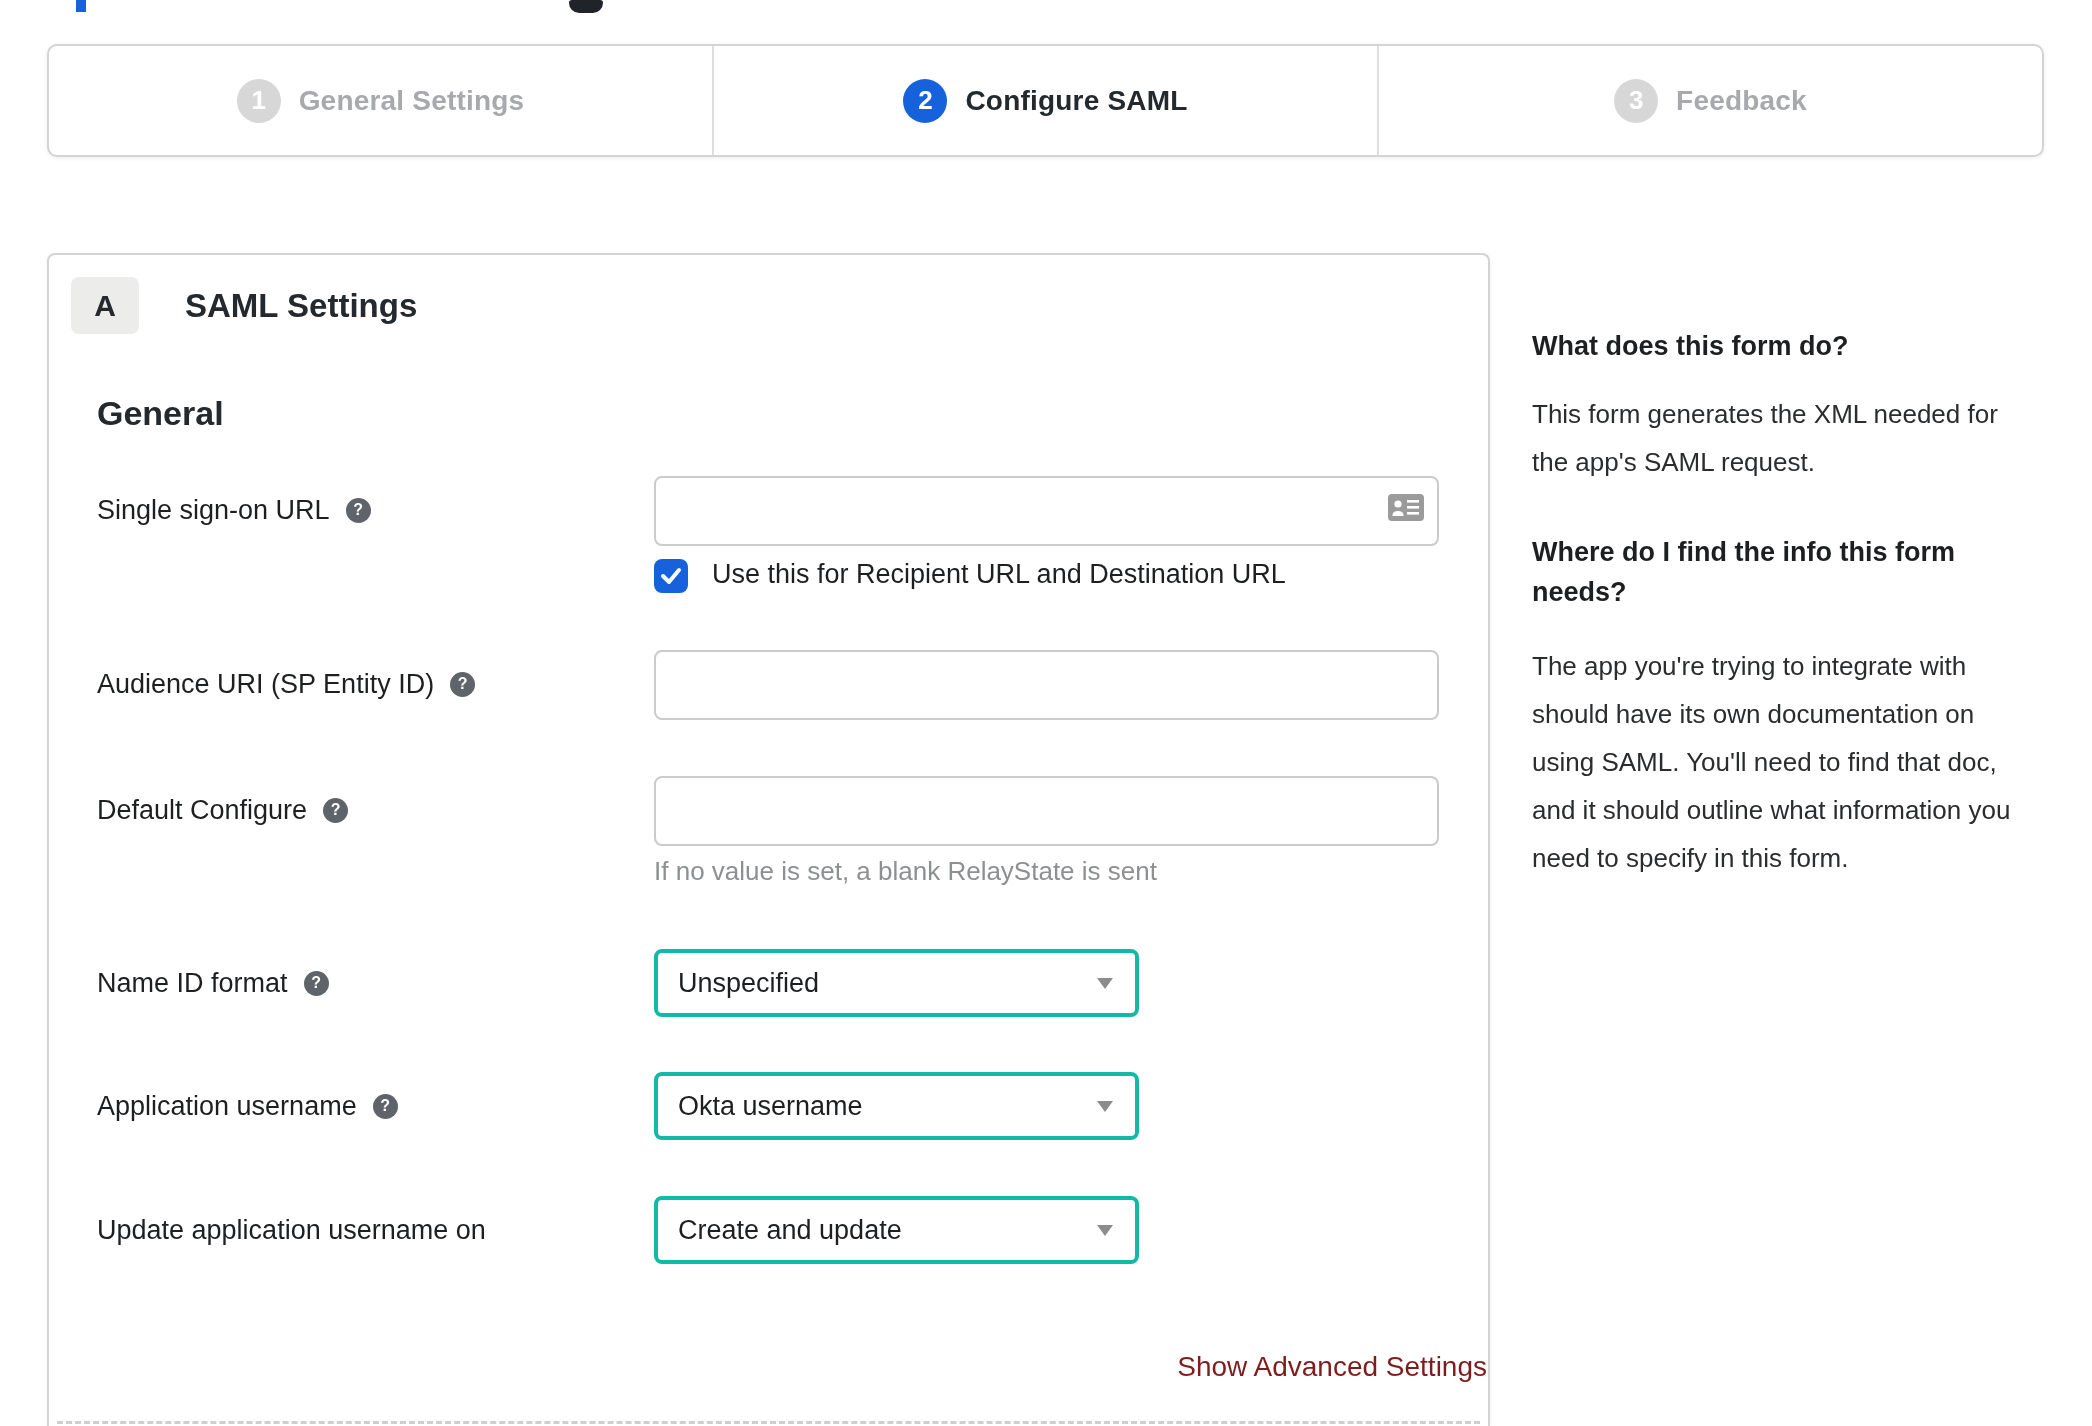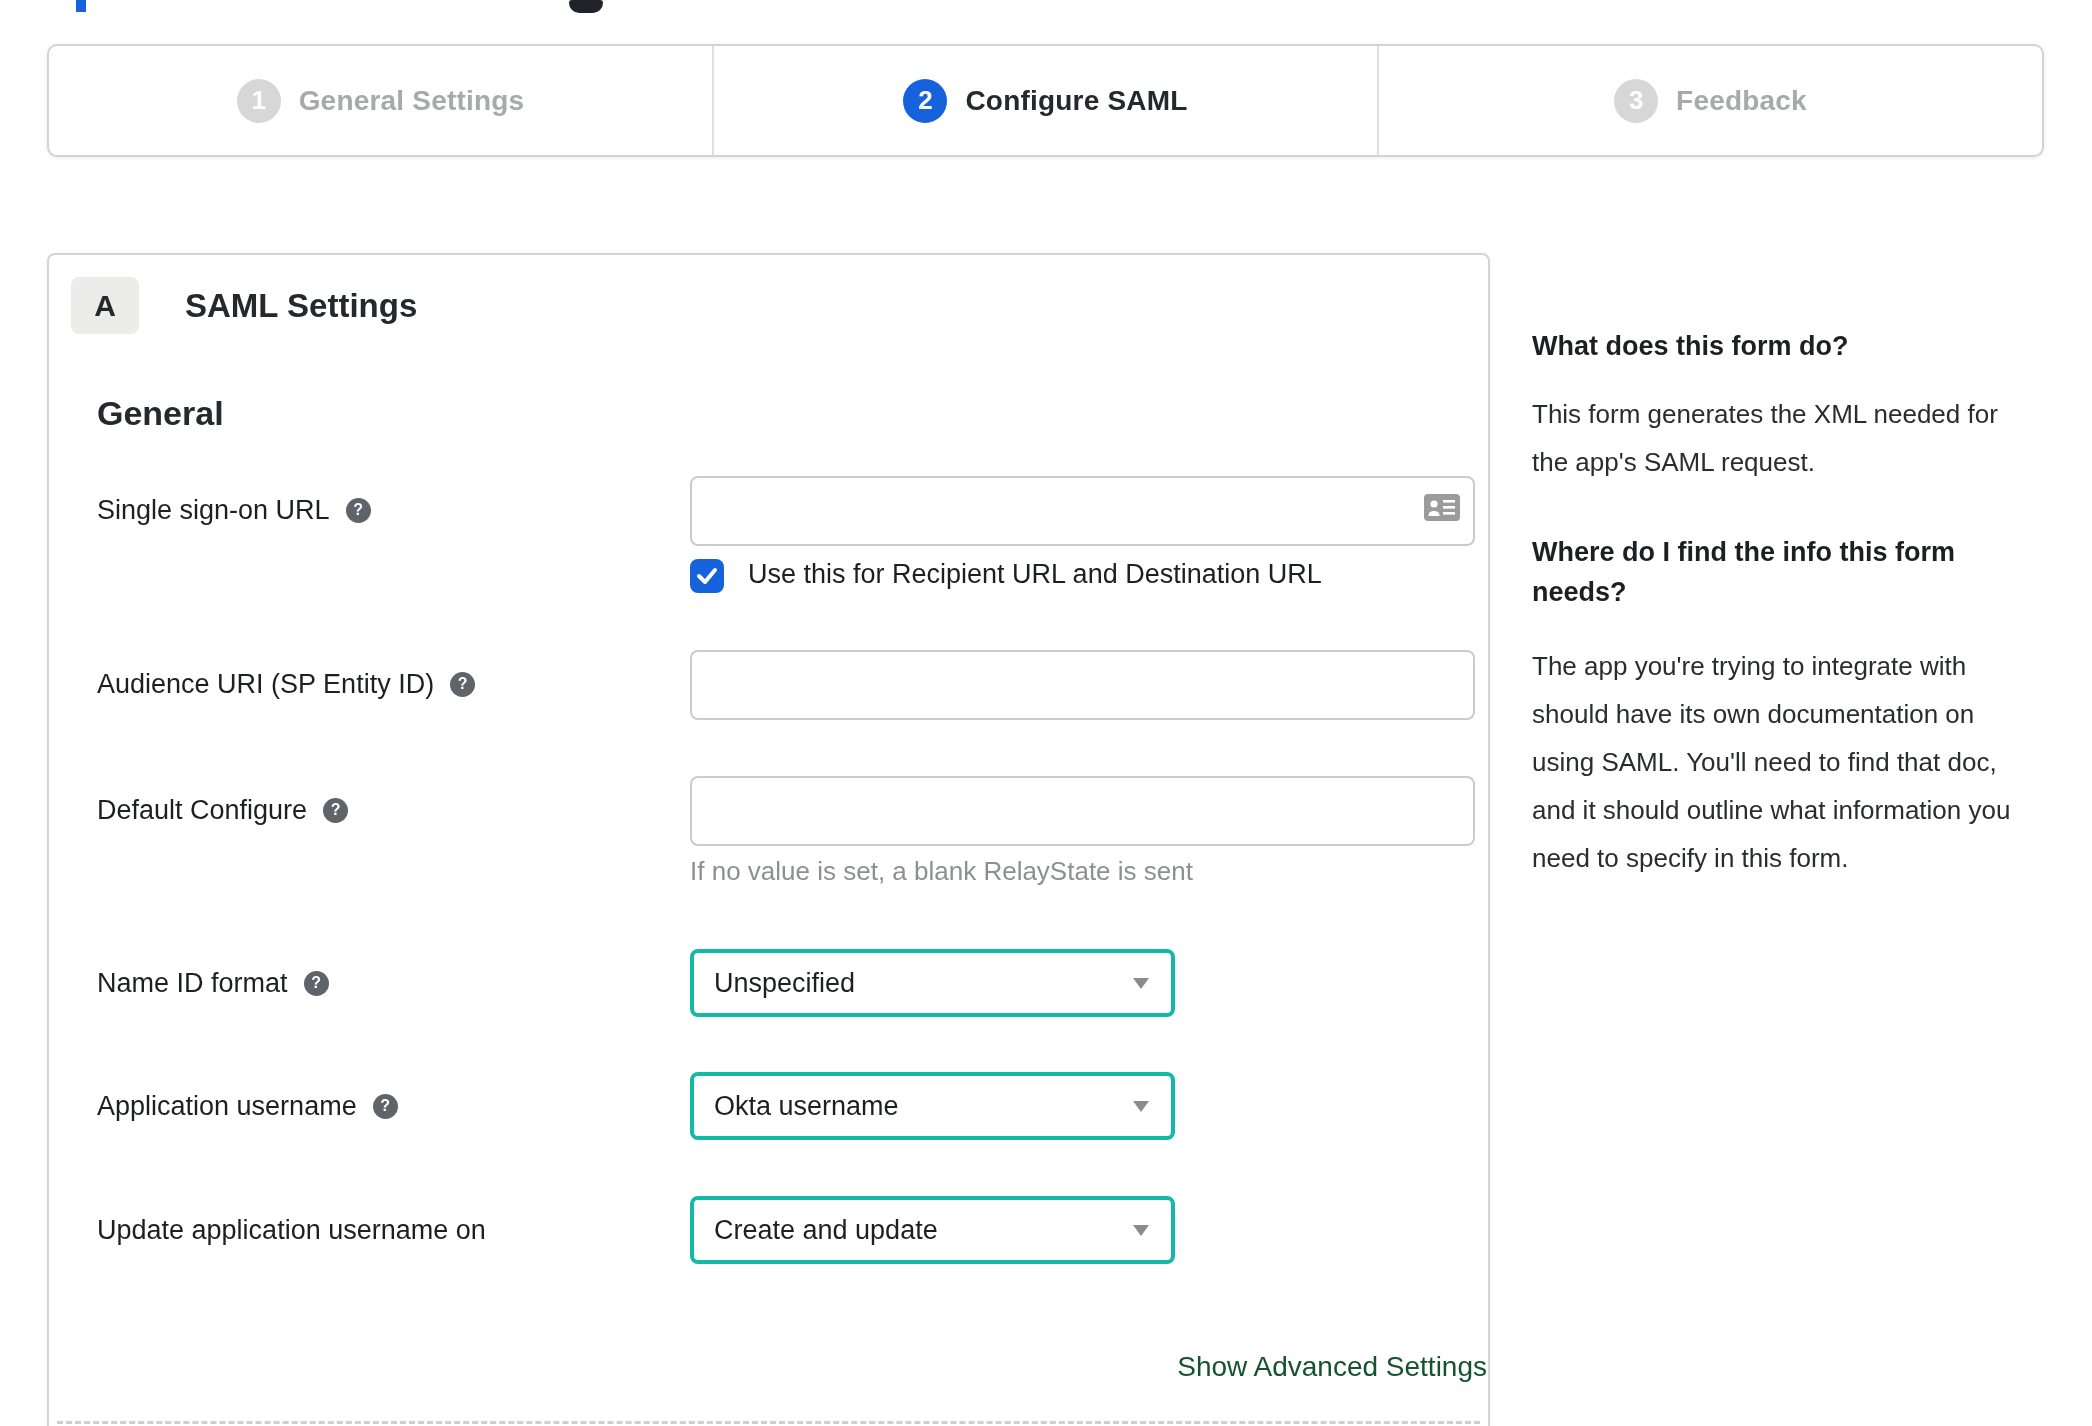--- a/index.html
+++ b/index.html
@@ -28,21 +28,21 @@
            background:#fff; border:2px solid #d4d4d4; border-bottom:none;
            border-radius:8px 8px 0 0; box-shadow:0 1px 4px rgba(0,0,0,.06); }
   .panel-header { display:flex; align-items:center; margin:22px 0 0 22px; }
   .badge-a { width:68px; height:57px; background:#ececeb; border-radius:8px;
              display:flex; align-items:center; justify-content:center;
              font-size:30px; font-weight:bold; color:#24292e; }
   .panel-title { font-size:33px; font-weight:bold; color:#24292e; margin-left:46px; }
   .section-title { font-size:34px; font-weight:bold; color:#24292e; margin:59px 0 0 48px; line-height:40px; }
 
   .form { margin-left:48px; }
-  .form-row { display:flex; align-items:flex-start;gap:36px; }
+  .form-row { display:flex; align-items:flex-start; }
   .row-label { width:557px; display:flex; align-items:center; gap:16px;
                font-size:27px; color:#1d1f21; }
   .label-h { min-height:68px; display:flex; align-items:center; }
   .help { width:25px; height:25px; border-radius:50%; background:#5e6469; color:#fff;
           font-size:16px; font-weight:bold; display:inline-flex; align-items:center;
           justify-content:center; flex:0 0 auto; cursor:pointer; }
 
   .text-input { width:785px; height:70px; border:2px solid #cbcbcb; border-radius:8px;
                 background:#fff; font-size:27px; padding:0 64px 0 18px; outline:none;
                 font-family:"Liberation Sans", sans-serif; color:#1d1f21; }
@@ -63,21 +63,21 @@
               border-top:11px solid #8a8c8e; }
 
   .mt-r1 { margin-top:43px; }
   .mt-r2 { margin-top:57px; }
   .mt-r3 { margin-top:56px; }
   .mt-r4 { margin-top:63px; }
   .mt-r5 { margin-top:55px; }
   .mt-r6 { margin-top:56px; }
 
   .link-row { width:1390px; margin-top:87px; text-align:right; }
-  .adv-link { font-size:28px; color:#14532d; text-decoration:none; font-weight:500; cursor:pointer; }
+  .adv-link { font-size:28px; color:#7f1d1d; text-decoration:none; font-weight:500; cursor:pointer; }
 
   .dashed-divider { position:absolute; left:8px; right:8px; bottom:2px;
                     border-top:3px dashed #cfcfcf; }
 
   
   .sidebar { position:absolute; left:1532px; top:326px; width:500px; }
   .sb-heading { font-size:27px; font-weight:bold; color:#1d1f21; line-height:40px; }
   .sb-body { font-size:26px; color:#2a2c2e; line-height:48px; margin-top:24px; }
   .sb-block2 { margin-top:46px; }
   .sb-block2 .sb-body { margin-top:30px; }

